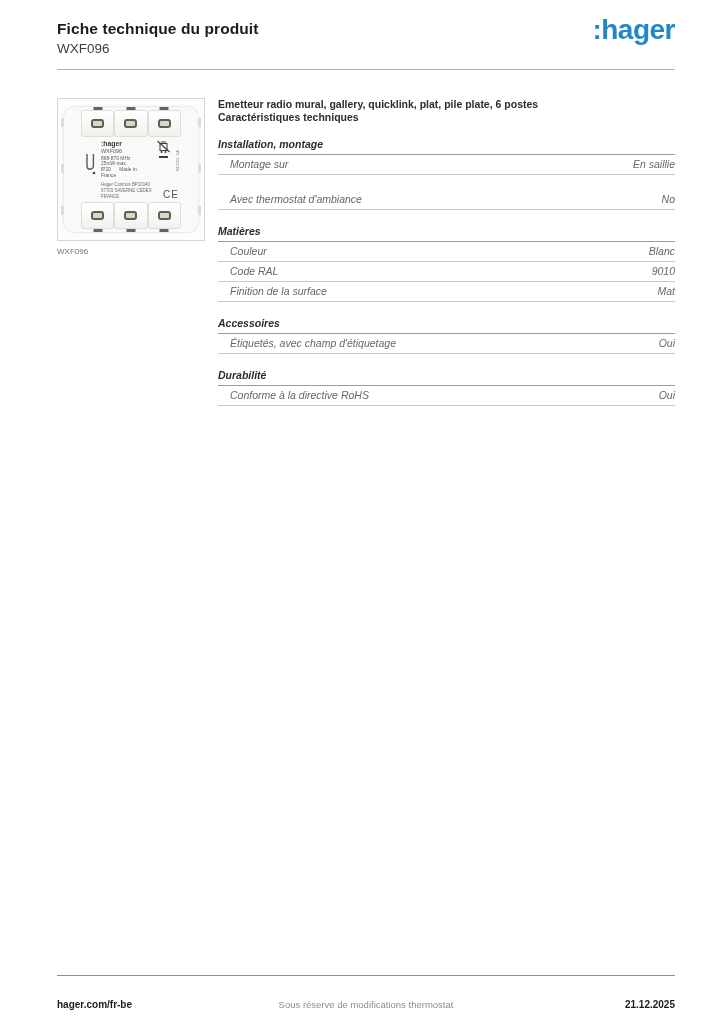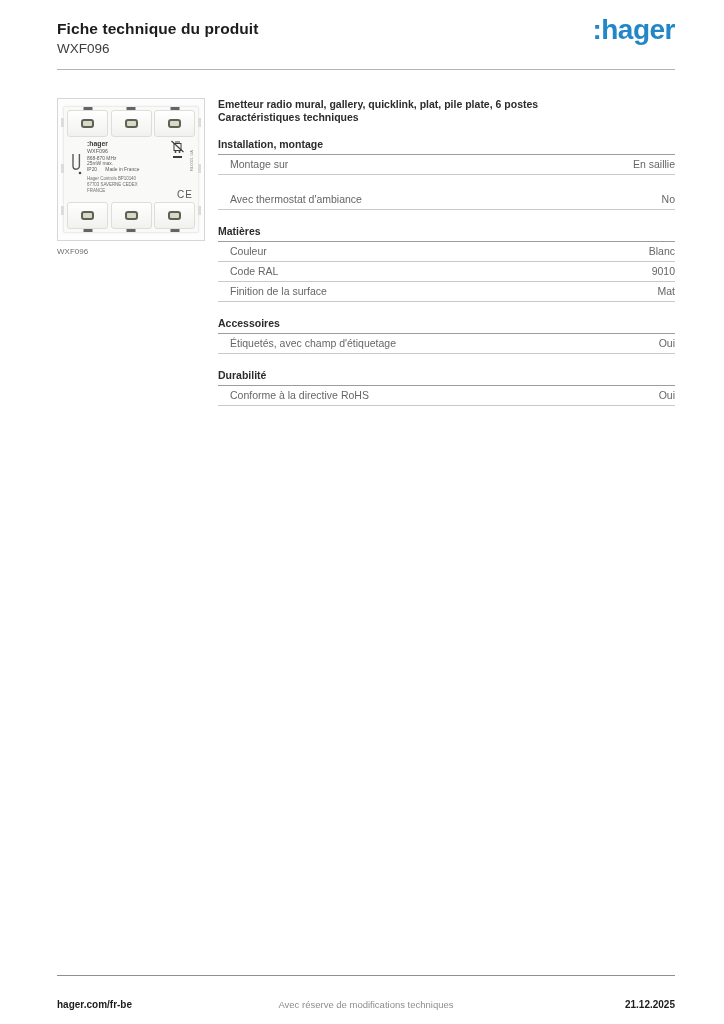--- a/index.html
+++ b/index.html
@@ -26,23 +26,23 @@
   .left-col { width:161px; flex:none; }
   .right-col { flex:1; }
 
   
   .image-box {
     width:148px; height:143px; border:1px solid #d6d6d6; background:#fdfdfd;
     padding:7px 5px; position:relative;
   }
   .device {
     width:100%; height:100%; position:relative;
-    background:#f9f9f7; border-radius:2px;
+    background:#f9f9f7; border-radius:12px;
     box-shadow:inset 0 0 0 1px #ececea, 0 0 2px rgba(0,0,0,.08);
-    padding:4px 4px; display:flex; flex-direction:column; justify-content:space-between;
+    padding:4px 18px; display:flex; flex-direction:column; justify-content:space-between;
   }
   .lug { position:absolute; width:3px; height:9px; background:#dddcd8; }
   .lug.l { left:-2px; } .lug.r { right:-2px; }
   .lug.p1 { top:12px; } .lug.p2 { top:58px; } .lug.p3 { top:100px; }
   .btn-row { display:flex; justify-content:space-between; }
   .rocker {
     width:41px; height:27px; border:1px solid #ddddd9; border-radius:3px;
     background:linear-gradient(#ffffff,#f1f1ee);
     display:flex; align-items:center; justify-content:center; position:relative;
   }
@@ -66,21 +66,21 @@
   .dl-ce { position:absolute; bottom:0; right:2px; font-size:10px; color:#555; letter-spacing:1px; font-weight:normal; }
   .dl-sidecode {
     position:absolute; right:-7px; top:18px; font-size:4px; color:#8a8a8a;
     transform:rotate(-90deg); transform-origin:center; white-space:nowrap;
   }
   .image-caption { font-size:8px; color:#6f6f6f; margin-top:6px; }
 
   
   .description { font-size:10.5px; font-weight:bold; color:#2c2c2c; line-height:13px; }
   .specs-title { font-size:10.5px; font-weight:bold; color:#2c2c2c; }
-  .section { margin-top:15px; }
+  .section { margin-top:15px;font-style:italic; }
   .section-heading {
     font-size:10.5px; font-weight:bold; color:#2c2c2c;
     padding-bottom:4px; border-bottom:1px solid #9c9c9c;
   }
   .spec-row {
     display:flex; justify-content:space-between; align-items:baseline;
     font-size:10.5px; color:#666; padding:3px 0 4px; border-bottom:1px solid #c9c9c9;
   }
   .spec-label { text-align:left;margin-left:12px; }
   .spec-value { text-align:right; white-space:nowrap; padding-left:12px; }
@@ -238,17 +238,17 @@
         <div class="spec-row">
           <span class="spec-label">Conforme à la directive RoHS</span>
           <span class="spec-value">Oui</span>
         </div>
       </div>
     </div>
   </div>
 
   <div class="footer">
     <span class="footer-site">hager.com/fr-be</span>
-    <span class="footer-note">Avec réserve de modifications techniques</span>
+    <span class="footer-note">Sous réserve de modifications thermostat</span>
     <span class="footer-date">21.12.2025</span>
   </div>
 
 </div>
 
 </body></html>

